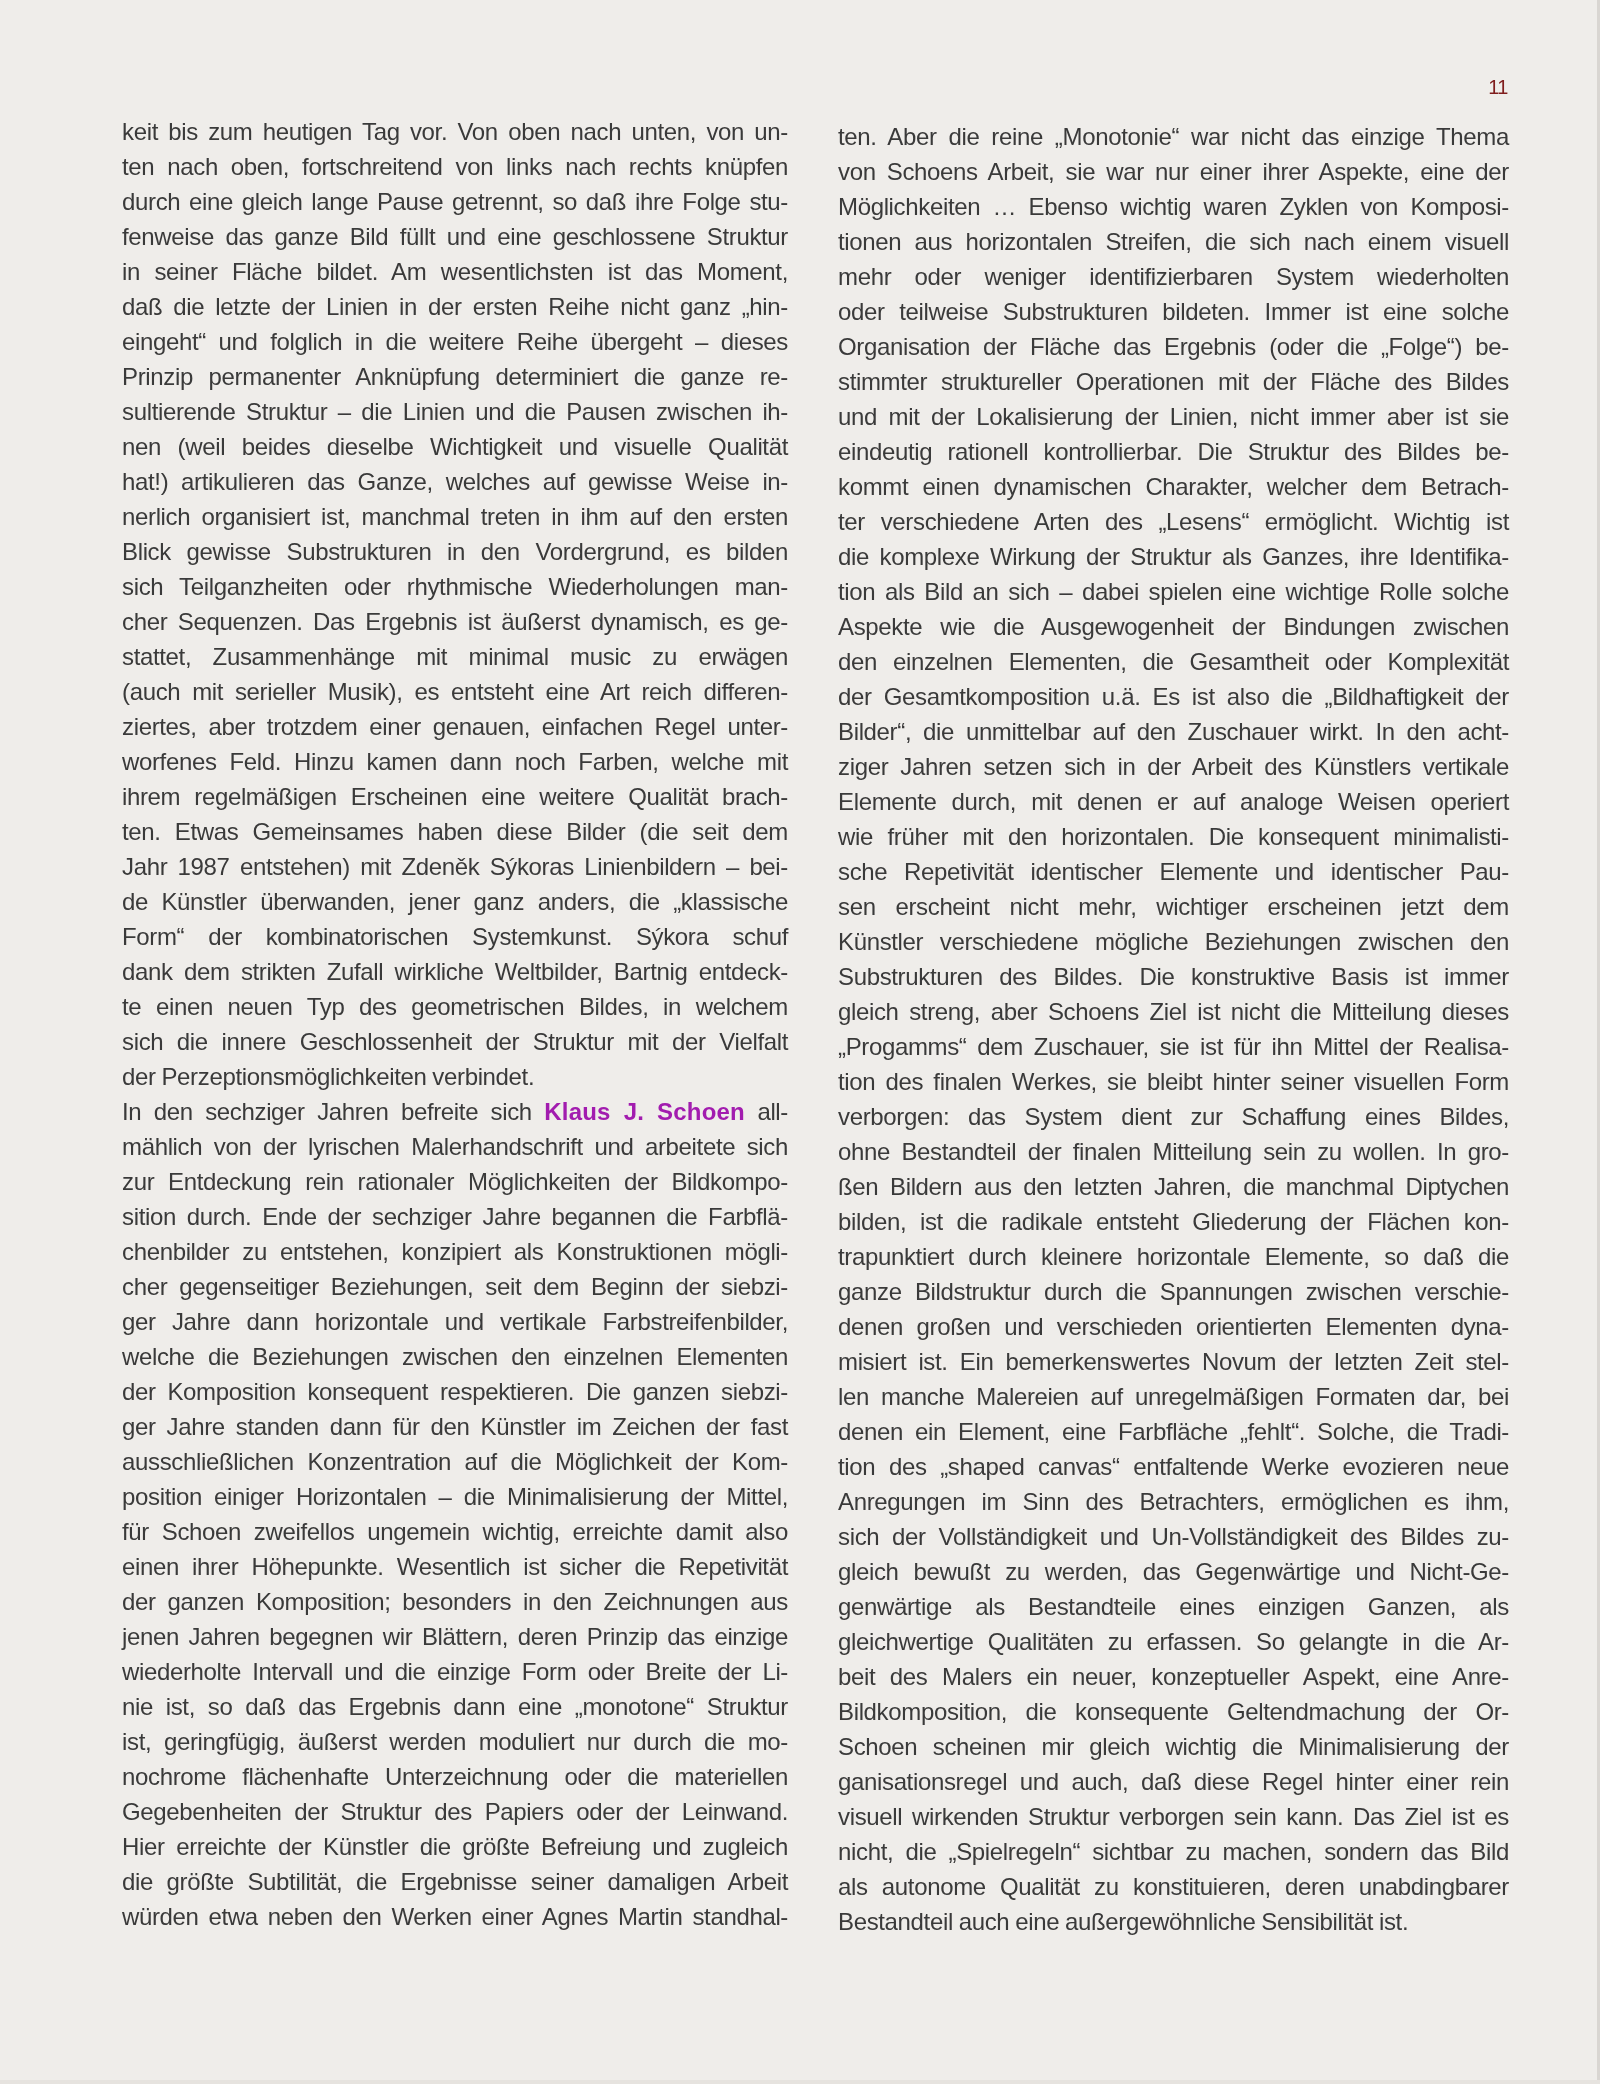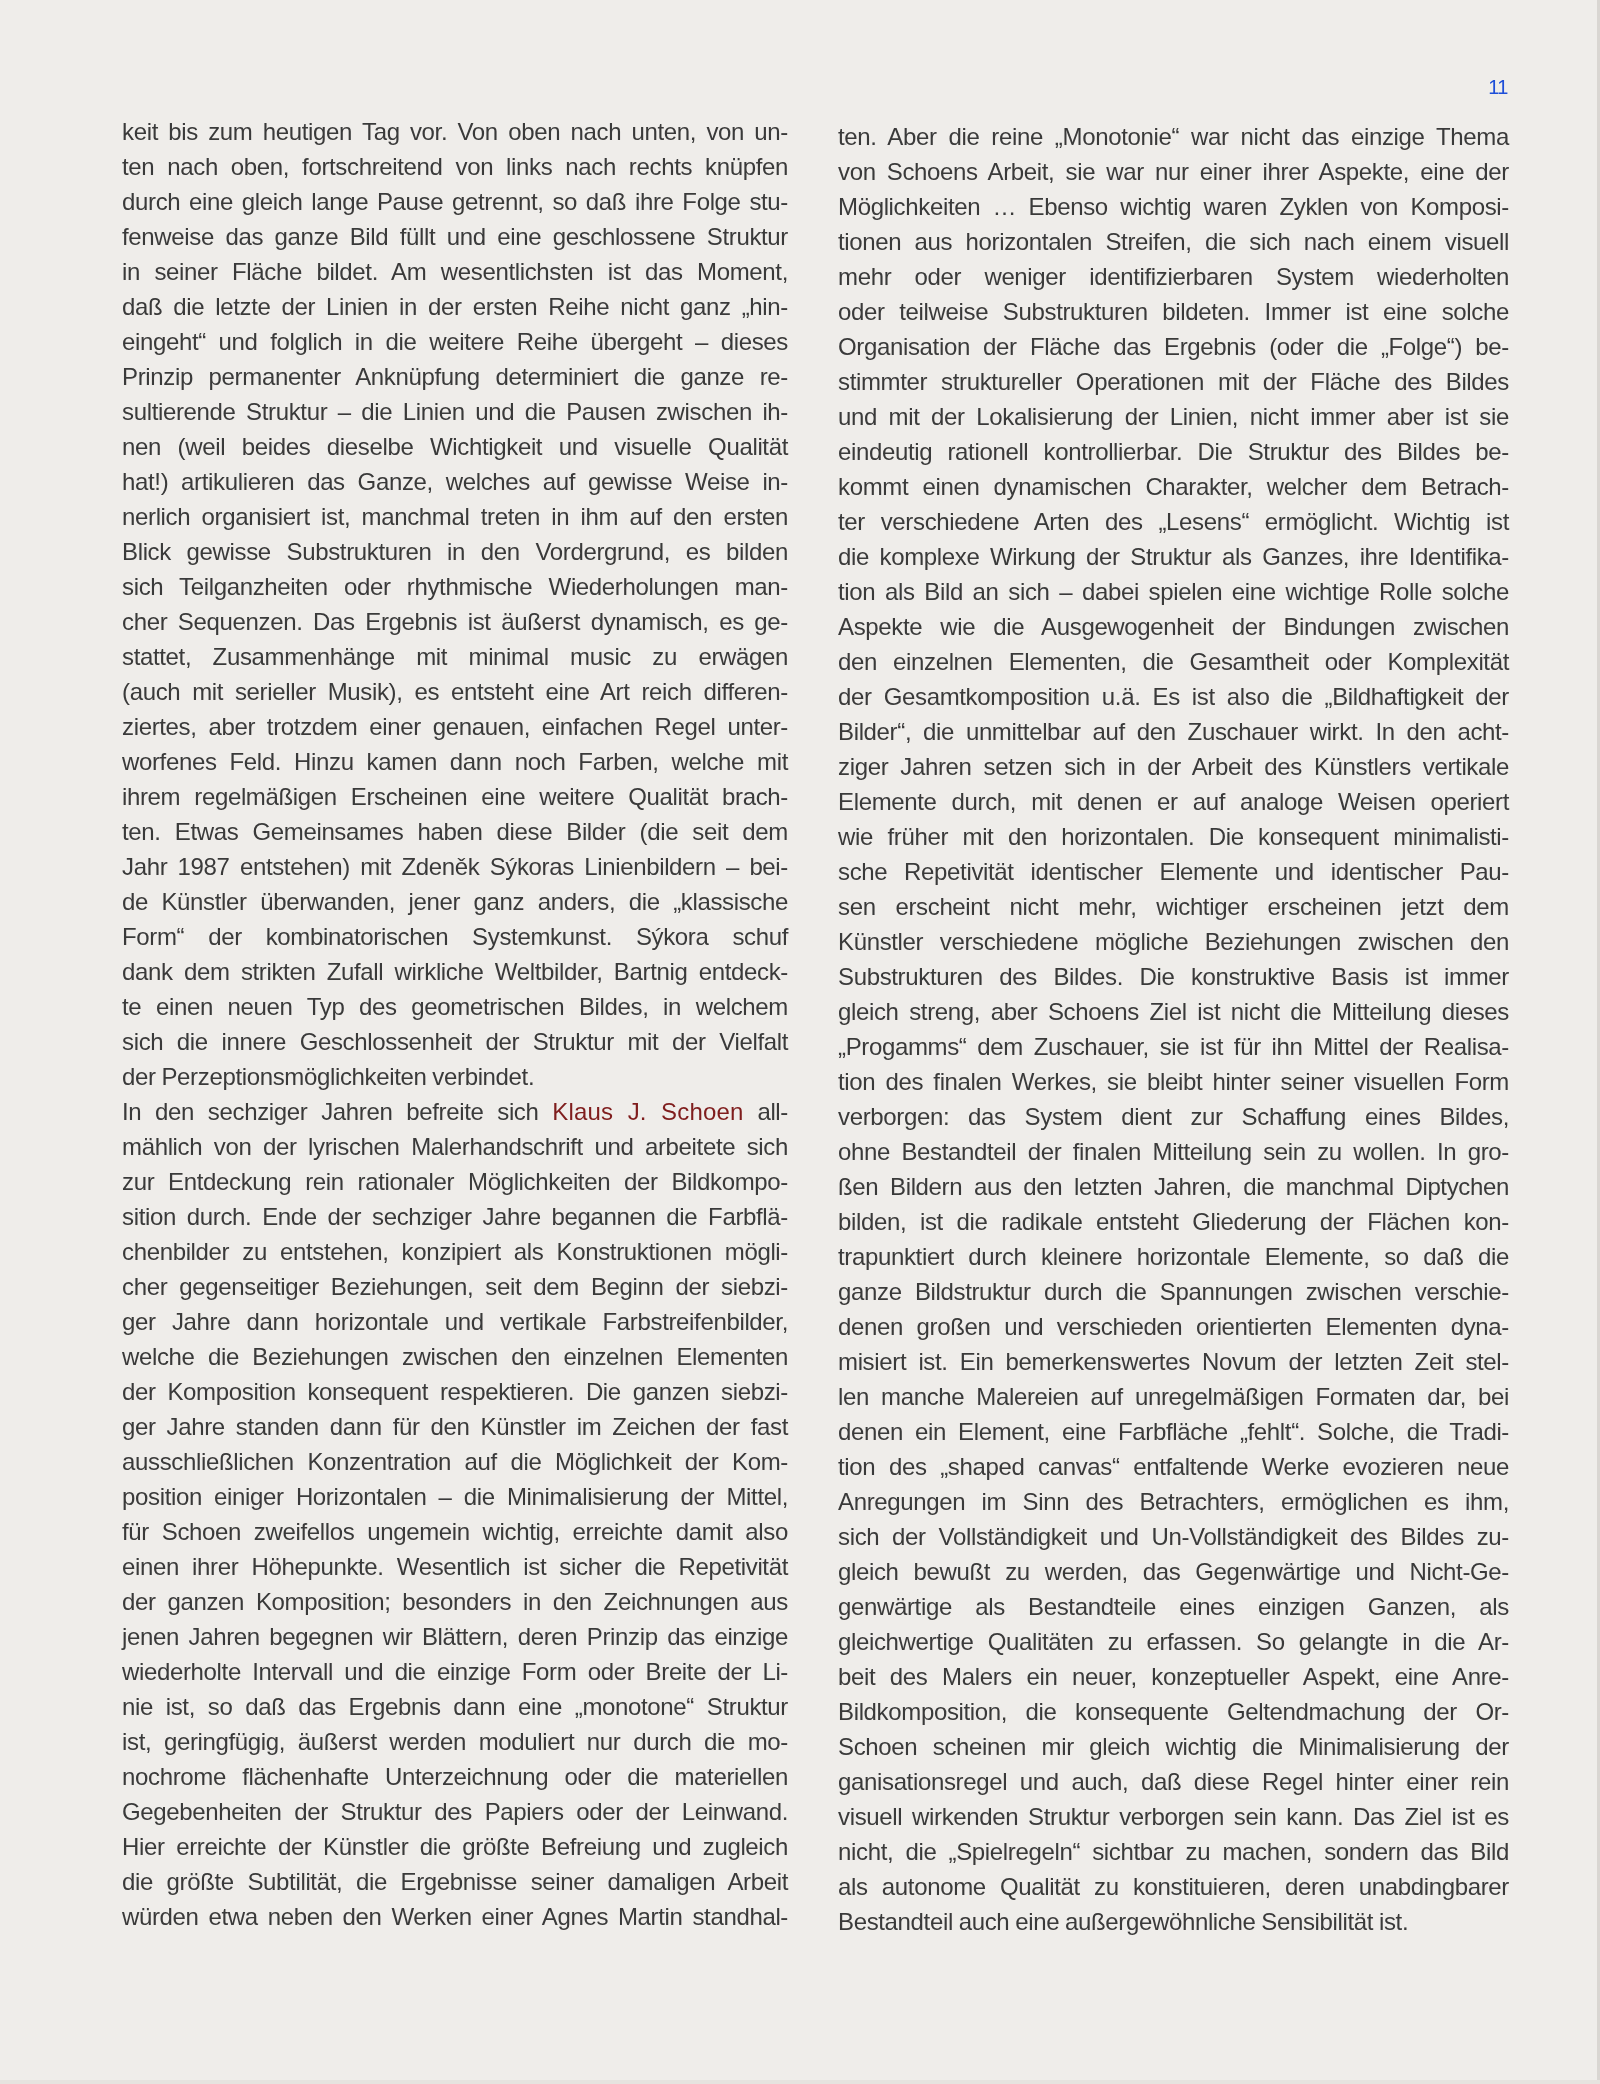--- a/index.html
+++ b/index.html
@@ -29,21 +29,21 @@
     bottom: 0;
     width: 1600px;
     height: 4px;
     background: #e6e3df;
   }
   .page-number {
     position: absolute;
     top: 76px;
     right: 92px;
     font-size: 20px;
-    color: #1d4ed8;
+    color: #7f1d1d;
     letter-spacing: -0.5px;
   }
   .column {
     position: absolute;
     font-size: 24px;
     line-height: 35px;
     letter-spacing: -0.35px;
     word-spacing: -0.5px;
   }
   .col-left {
@@ -60,22 +60,22 @@
     display: block;
     height: 35px;
     white-space: nowrap;
     text-align: justify;
     text-align-last: justify;
   }
   .line.last {
     text-align-last: left;
   }
   .name-highlight {
-    color: #7f1d1d;
-    font-weight: normal;
+    color: #a21caf;
+    font-weight: bold;
     letter-spacing: 0.2px;
   }
 </style>
 </head>
 <body>
 
 <div class="page-edge-right"></div>
 <div class="page-edge-bottom"></div>
 
 <div class="page-number">11</div>

